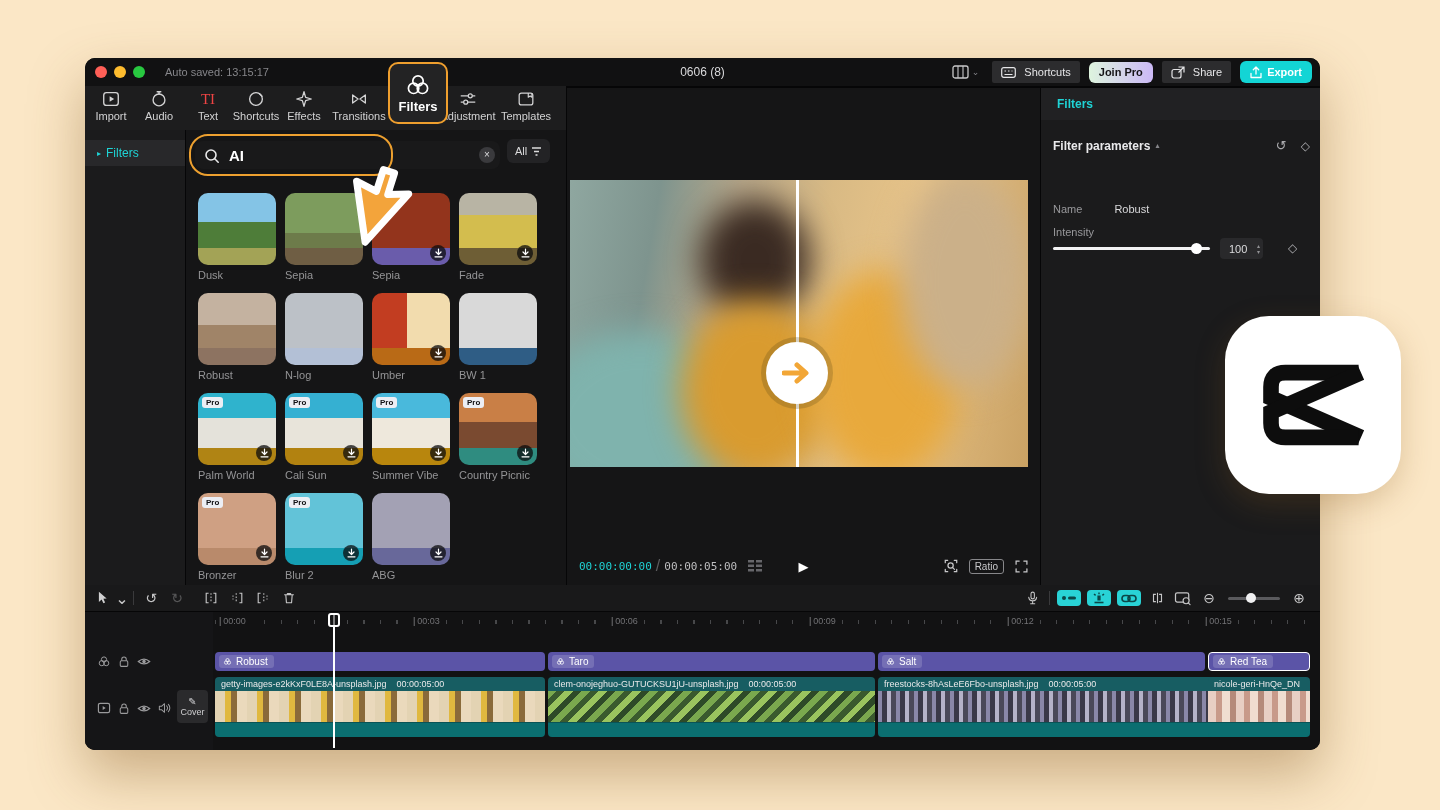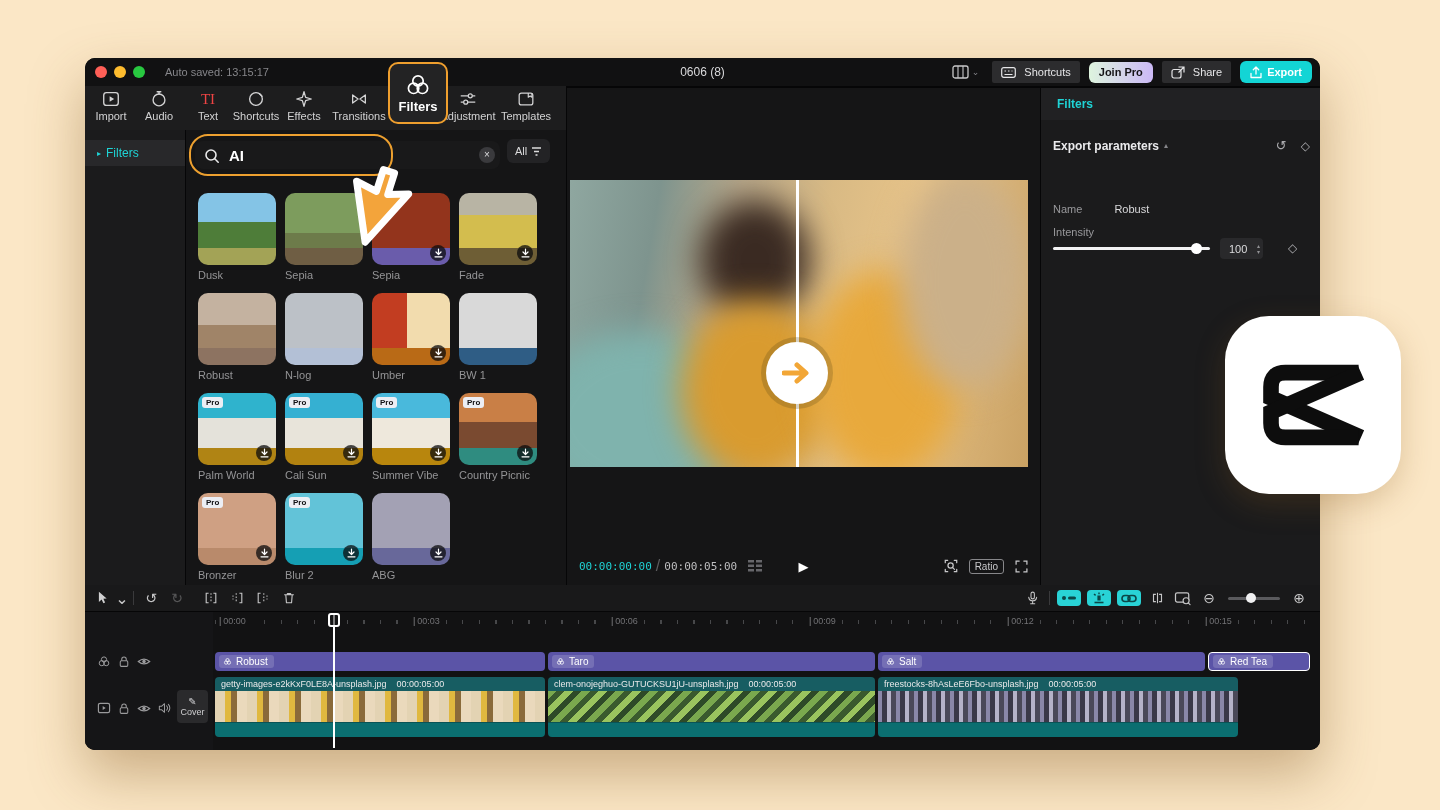--- a/index.html
+++ b/index.html
@@ -480,21 +480,21 @@
           </svg>
       </span>
     </div>
   </div>
 
   <div class="right-panel">
     <div class="rp-header">
       <span class="rp-tab">Filters</span>
     </div>
     <div class="rp-section">
-      <span class="st">Export parameters</span>
+      <span class="st">Filter parameters</span>
       <span class="col">▴</span>
       <span class="rp-icons">
         <span style="font-size:13px">↺</span>
         <span class="kf-diamond">◇</span>
       </span>
     </div>
     <div class="rp-row" style="top:115px">
       <span>Name</span>
       <span class="rp-val" style="margin-left:29px">Robust</span>
     </div>
@@ -706,20 +706,27 @@
         <div class="vclip-audio"></div>
       </div>
       <div class="vclip" style="left:663px;width:360px">
         <div class="vclip-name">
             <span>freestocks-8hAsLeE6Fbo-unsplash.jpg</span>
             <span>00:00:05:00</span>
           </div>
         <div class="vclip-thumbs v2"></div>
         <div class="vclip-audio"></div>
       </div>
+      <div class="vclip" style="left:993px;width:102px">
+        <div class="vclip-name">
+            <span>nicole-geri-HnQe_DN</span>
+          </div>
+        <div class="vclip-thumbs v3"></div>
+        <div class="vclip-audio"></div>
+      </div>
     </div>
 
     <div class="playhead-handle"></div>
     <div class="playhead-line"></div>
   </div>
 </div>
 
 <div class="capcut-logo">
   <svg width="120" height="120" viewBox="0 0 100 100">
     <path d="M88 23 H27 Q15 23 15 35 V44 L90 77" stroke="#0d0d0d" stroke-width="13" fill="none"></path>

